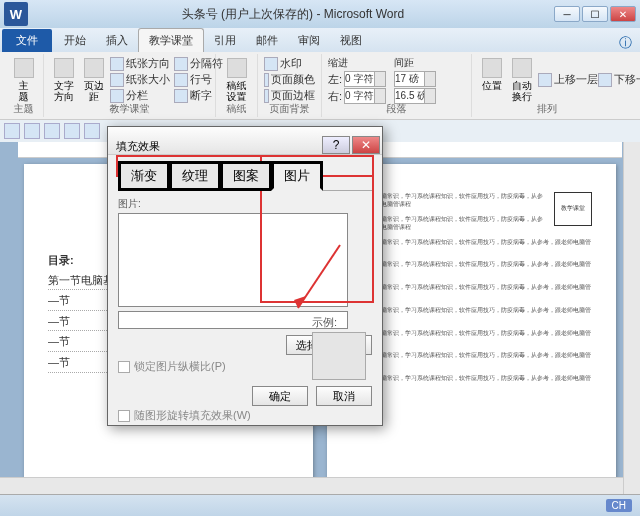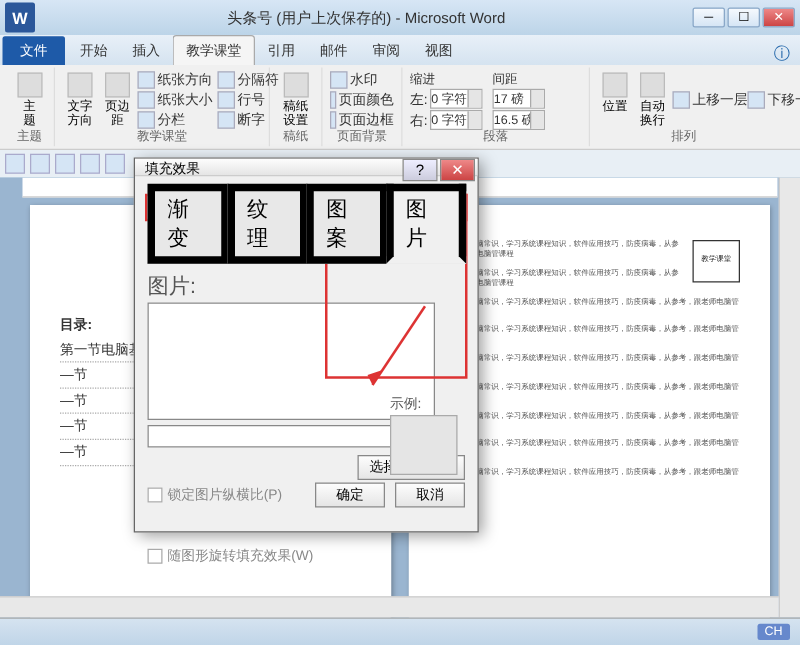--- a/index.html
+++ b/index.html
@@ -34,31 +34,31 @@
 .page .toc{font-size:8px}
 .page .toc-item{margin:2px 0;border-bottom:1px dotted #aaa}
 .page2 .block{font-size:6px;color:#555;margin-bottom:6px;line-height:1.4;word-break:break-all}
 .page2 .stamp{float:right;width:38px;height:34px;border:1px solid #333;margin-left:4px;font-size:6px;display:flex;align-items:center;justify-content:center}
 .scrollbar-v{position:absolute;right:0;top:142px;bottom:22px;width:17px;background:#e8e8e8;border-left:1px solid #ccc}
 .scrollbar-h{position:absolute;left:0;right:17px;bottom:22px;height:17px;background:#e8e8e8;border-top:1px solid #ccc}
 .statusbar{position:absolute;bottom:0;left:0;right:0;height:22px;background:linear-gradient(#d5e3f0,#c0d5e8);border-top:1px solid #aaa;display:flex;align-items:center;justify-content:flex-end;padding-right:8px;gap:6px}
 .lang-badge{background:#6688cc;color:#fff;padding:1px 6px;font-size:10px;border-radius:2px}
 
 .dialog{position:absolute;left:107px;top:126px;width:276px;height:300px;background:#f0f0f0;border:1px solid #666;box-shadow:3px 3px 12px rgba(0,0,0,0.4)}
-.dlg-title{height:14px;background:linear-gradient(#fdfdfd,#e5e5e5);border-bottom:1px solid #ccc;display:flex;align-items:flex-start;padding-left:8px;font-size:12px}
+.dlg-title{height:28px;background:linear-gradient(#fdfdfd,#e5e5e5);border-bottom:1px solid #ccc;display:flex;align-items:flex-end;padding-left:8px;font-size:12px}
 .dlg-title-btns{margin-left:auto;display:flex}
 .dlg-tbtn{width:28px;height:18px;border:1px solid #888;margin-right:2px;display:flex;align-items:center;justify-content:center;font-size:12px}
 .dlg-tbtn.help{background:linear-gradient(#eef,#ccd)}
 .dlg-tbtn.close{background:linear-gradient(#e88,#c44);color:#fff}
 .dlg-body{padding:6px 10px 4px}
 .dlg-tabs{display:flex;border-bottom:1px solid #aaa;position:relative;z-index:2}
-.dlg-tab{padding:3px 10px;border:6px solid #000000;background:#e8e8e8;margin-right:-1px;margin-bottom:-1px;font-size:17px}
+.dlg-tab{padding:3px 10px;border:3px solid #000000;background:#e8e8e8;margin-right:-1px;margin-bottom:-1px;font-size:13px}
 .dlg-tab.active{background:#f0f0f0;border-bottom-color:#f0f0f0}
 .red-box{position:absolute;border:2px solid #d33;pointer-events:none}
-.fieldset-label{font-size:17px;color:#555;margin-top:6px}
+.fieldset-label{font-size:10px;color:#555;margin-top:6px}
 .preview-box{width:230px;height:94px;background:#fff;border:1px solid #888;margin-top:2px}
 .path-input{width:230px;height:18px;background:#fff;border:1px solid #888;margin-top:4px}
 .select-btn{display:block;margin:6px 0 4px auto;width:86px;height:20px;border:1px solid #888;background:linear-gradient(#fdfdfd,#e5e5e5);text-align:center;line-height:18px;font-size:11px}
 .chk-row{display:flex;align-items:center;gap:4px;margin-top:4px;font-size:11px;color:#888}
 .chk{width:12px;height:12px;border:1px solid #aaa;background:#fff}
 .sample-area{position:absolute;right:14px;top:188px;width:56px}
 .sample-label{font-size:11px;color:#555}
 .sample-box{width:54px;height:48px;border:1px solid #aaa;background:#e5e5e5;margin-top:2px}
 .dlg-footer{position:absolute;bottom:19px;right:10px;display:flex;gap:8px}
 .dlg-btn{width:56px;height:20px;border:1px solid #888;background:linear-gradient(#fdfdfd,#e5e5e5);text-align:center;line-height:18px;font-size:11px}

